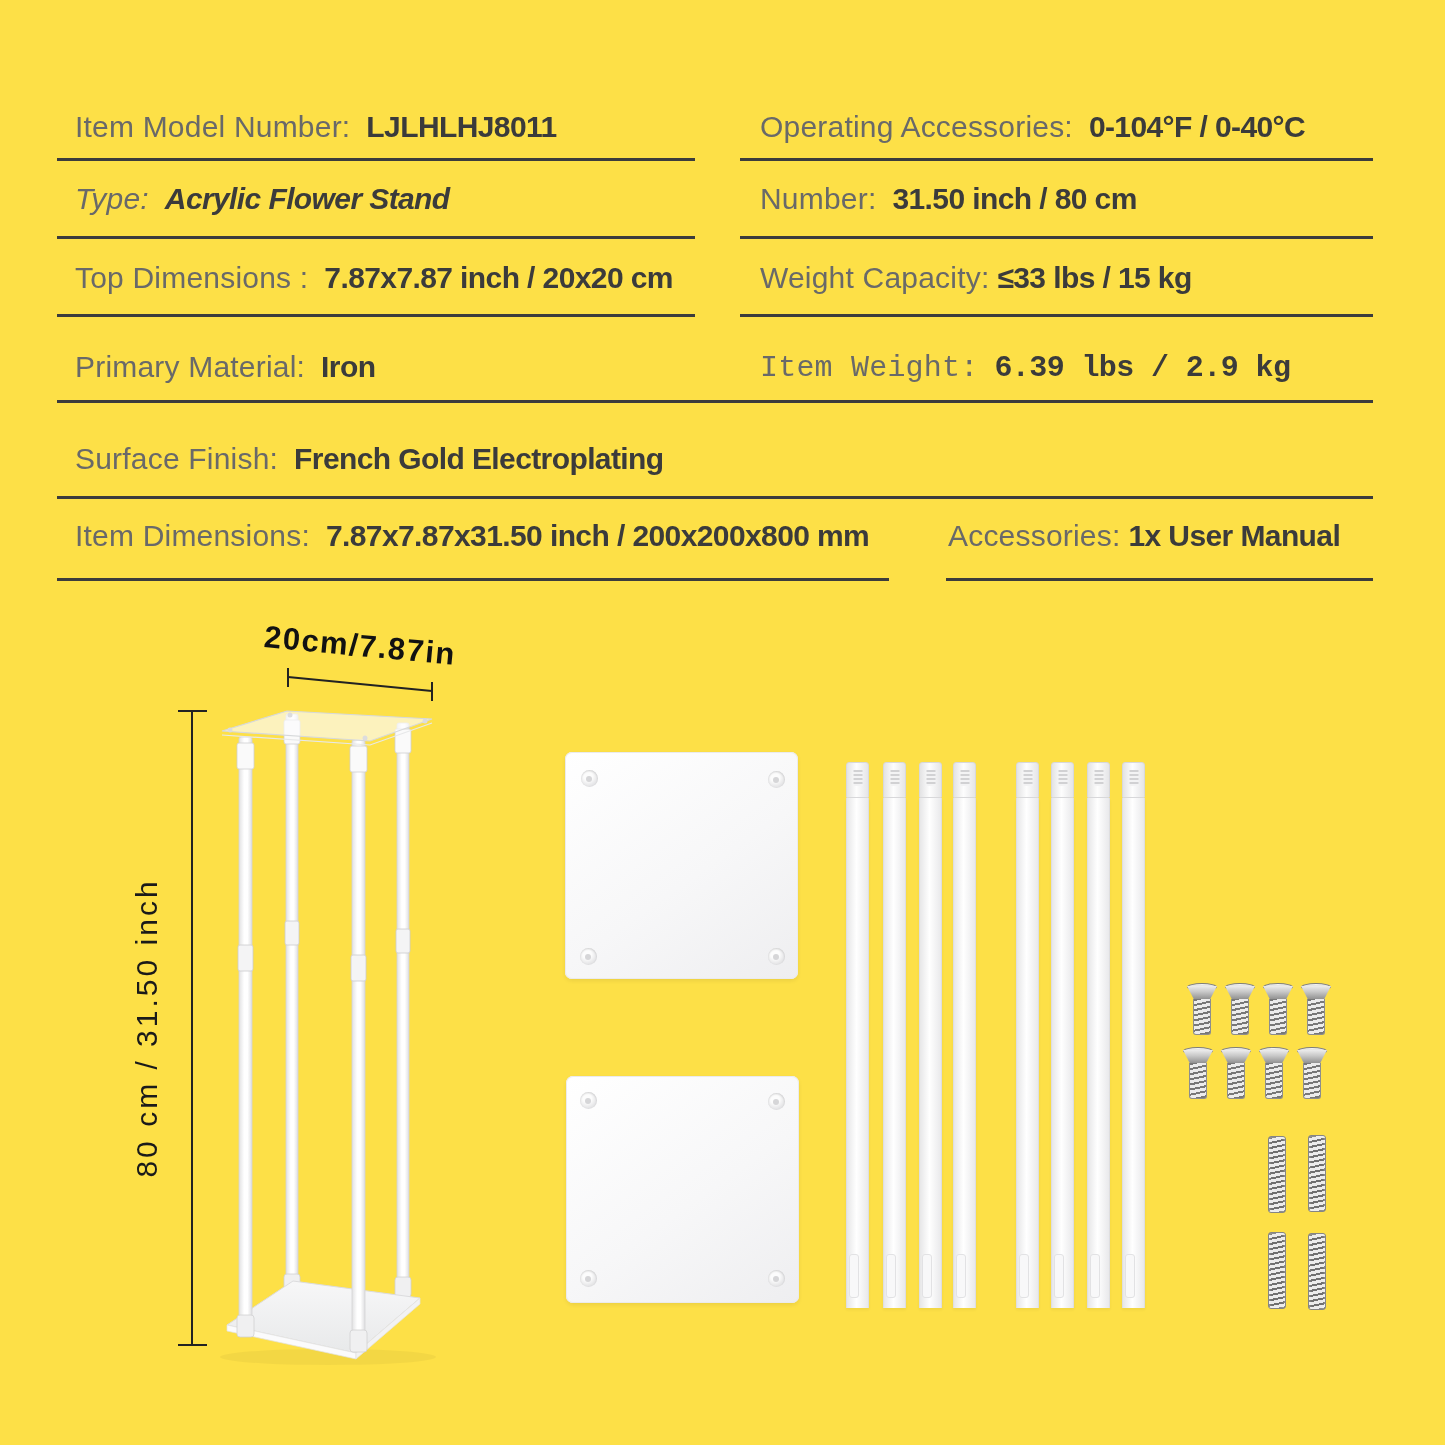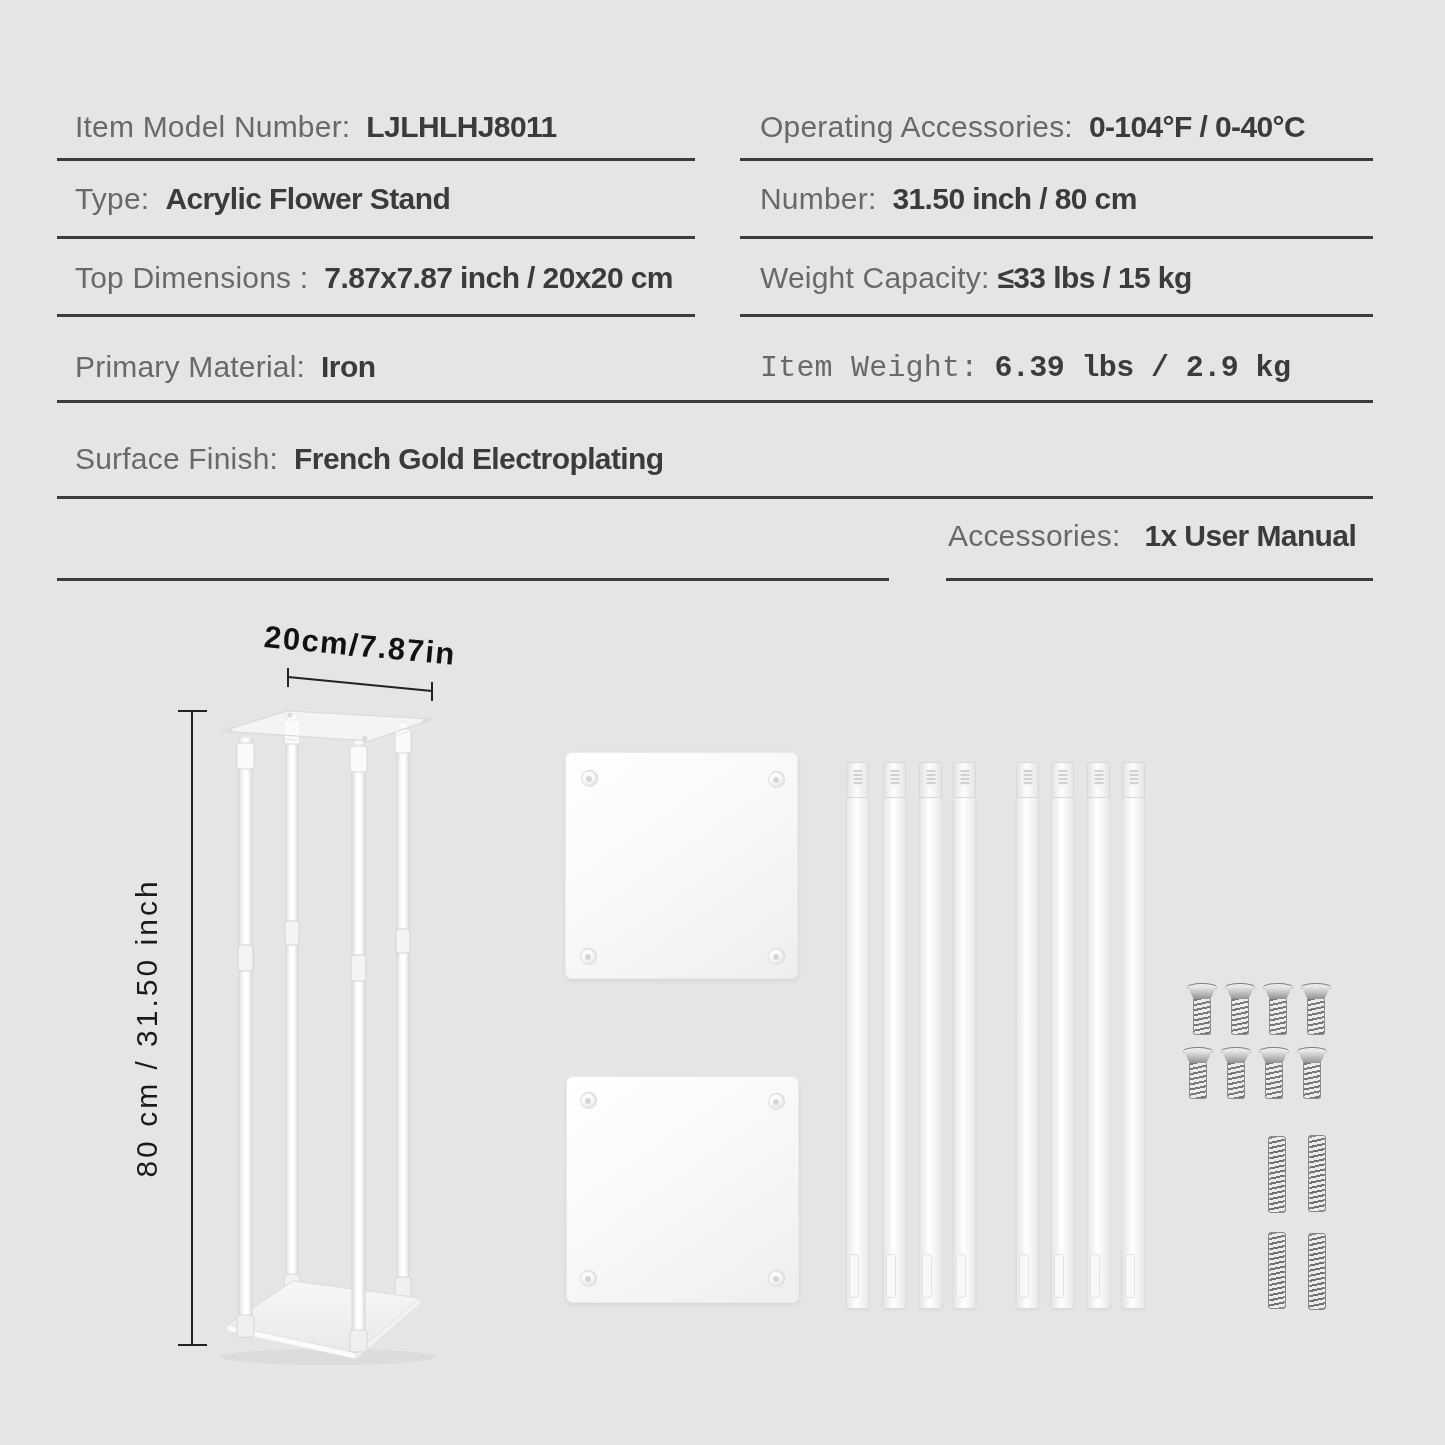--- a/index.html
+++ b/index.html
@@ -1,19 +1,19 @@
 <!DOCTYPE html>
 <html><head>
 <meta charset="utf-8">
 <style>
   html,body{margin:0;padding:0;}
   .canvas{
     position:relative;
     width:1445px;height:1445px;
-    background:#e5e5e5;
+    background:#fde047;
     font-family:"Liberation Sans", sans-serif;
     overflow:hidden;
   }
   
   .spec-cell{
     position:absolute;
     white-space:nowrap;
     font-size:30px;
     transform:translateY(-50%);
   }
@@ -97,47 +97,50 @@
   }
 </style>
 </head>
 <body>
 
 <div class="canvas">
 
   <div class="spec-cell" style="left:75px;top:127px;">
     <span class="lbl">Item Model Number:</span><span class="val">LJLHLHJ8011</span>
   </div>
-  <div class="spec-cell" style="left:75px;top:199px;">
+  <div class="spec-cell" style="left:75px;top:199px;font-style:italic;">
     <span class="lbl">Type:</span><span class="val">Acrylic Flower Stand</span>
   </div>
   <div class="spec-cell" style="left:75px;top:278px;">
     <span class="lbl">Top Dimensions :</span><span class="val">7.87x7.87 inch / 20x20 cm</span>
   </div>
   <div class="spec-cell" style="left:75px;top:367px;">
     <span class="lbl">Primary Material:</span><span class="val">Iron</span>
   </div>
   <div class="spec-cell" style="left:75px;top:459px;">
     <span class="lbl">Surface Finish:</span><span class="val">French Gold Electroplating</span>
   </div>
+  <div class="spec-cell" style="left:75px;top:536px;">
+    <span class="lbl">Item Dimensions:</span><span class="val">7.87x7.87x31.50 inch / 200x200x800 mm</span>
+  </div>
 
   <div class="spec-cell" style="left:760px;top:127px;">
     <span class="lbl">Operating Accessories:</span><span class="val">0-104°F / 0-40°C</span>
   </div>
   <div class="spec-cell" style="left:760px;top:199px;">
     <span class="lbl">Number:</span><span class="val">31.50 inch / 80 cm</span>
   </div>
   <div class="spec-cell" style="left:760px;top:278px;">
     <span class="lbl">Weight Capacity:</span><span class="val" style="margin-left:8px;">≤33 lbs / 15 kg</span>
   </div>
   <div class="spec-cell" style="left:760px;top:368px;font-family:Liberation Mono, monospace;">
     <span class="lbl">Item Weight:</span><span class="val">6.39 lbs / 2.9 kg</span>
   </div>
   <div class="spec-cell" style="left:948px;top:536px;">
-    <span class="lbl">Accessories:</span><span class="val" style="margin-left:24px;">1x User Manual</span>
+    <span class="lbl">Accessories:</span><span class="val" style="margin-left:8px;">1x User Manual</span>
   </div>
 
   <div class="hline" style="left:57px;top:158px;width:638px;"></div>
   <div class="hline" style="left:740px;top:158px;width:633px;"></div>
   <div class="hline" style="left:57px;top:236px;width:638px;"></div>
   <div class="hline" style="left:740px;top:236px;width:633px;"></div>
   <div class="hline" style="left:57px;top:314px;width:638px;"></div>
   <div class="hline" style="left:740px;top:314px;width:633px;"></div>
   <div class="hline" style="left:57px;top:400px;width:1316px;"></div>
   <div class="hline" style="left:57px;top:496px;width:1316px;"></div>

